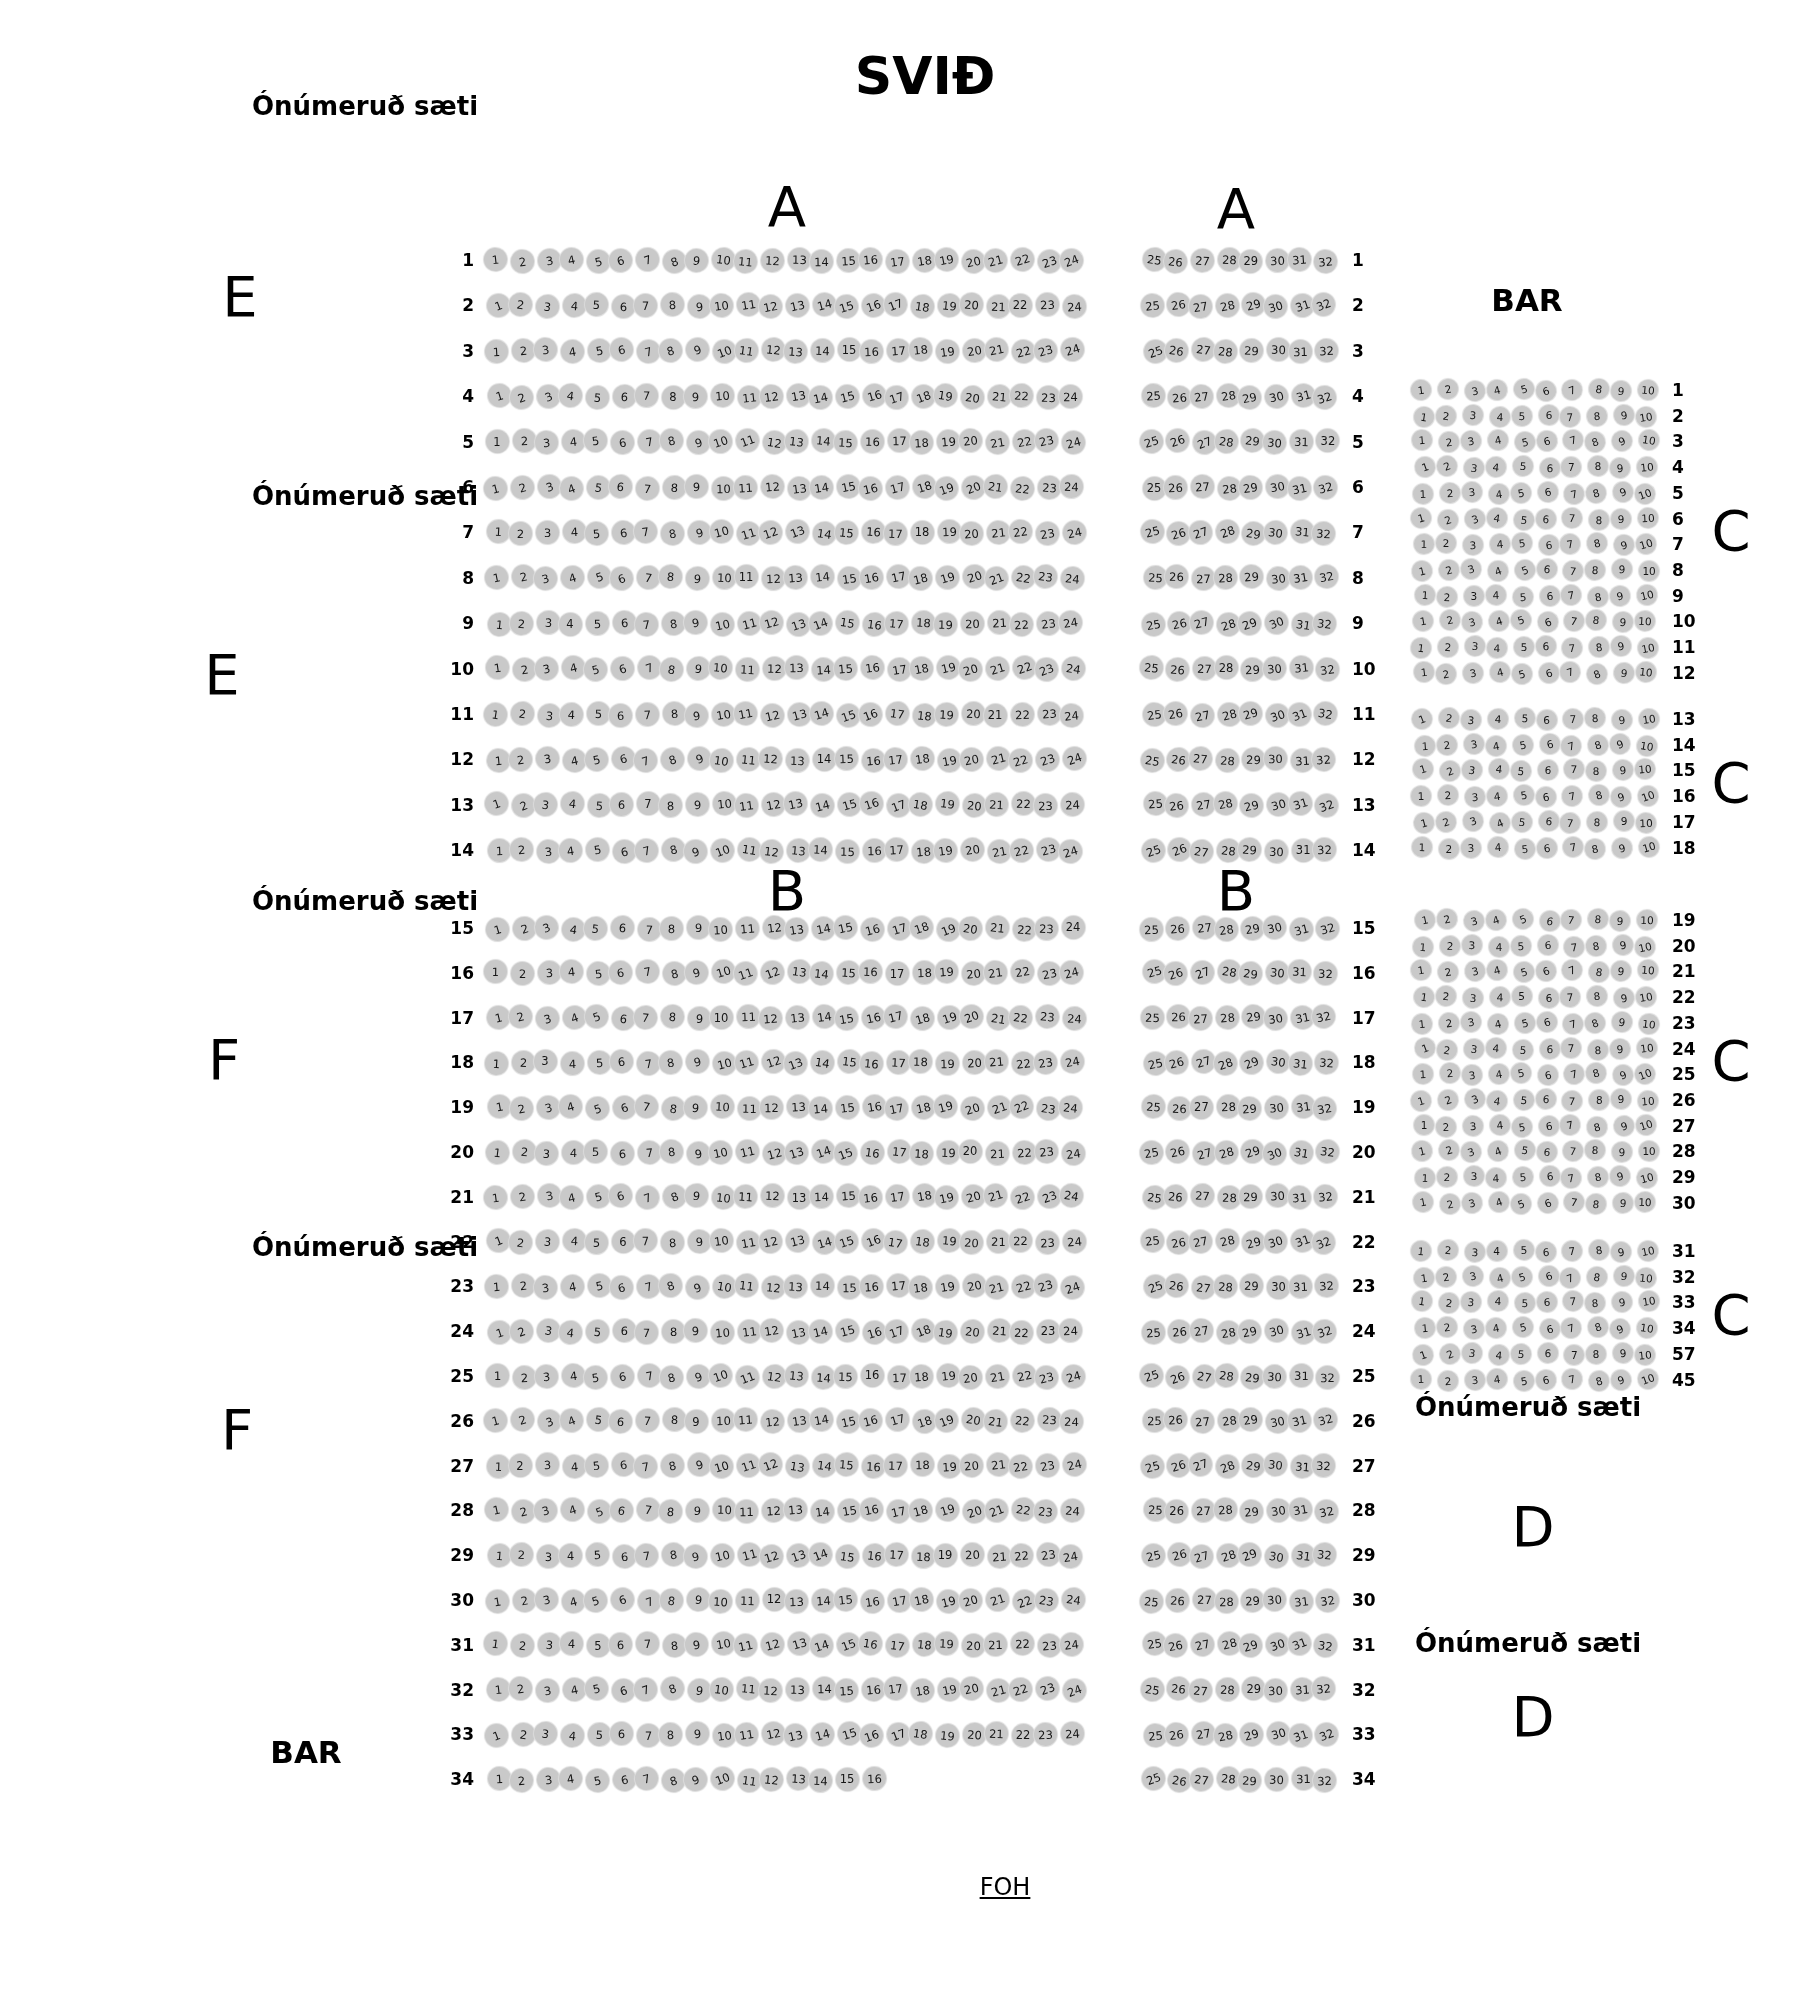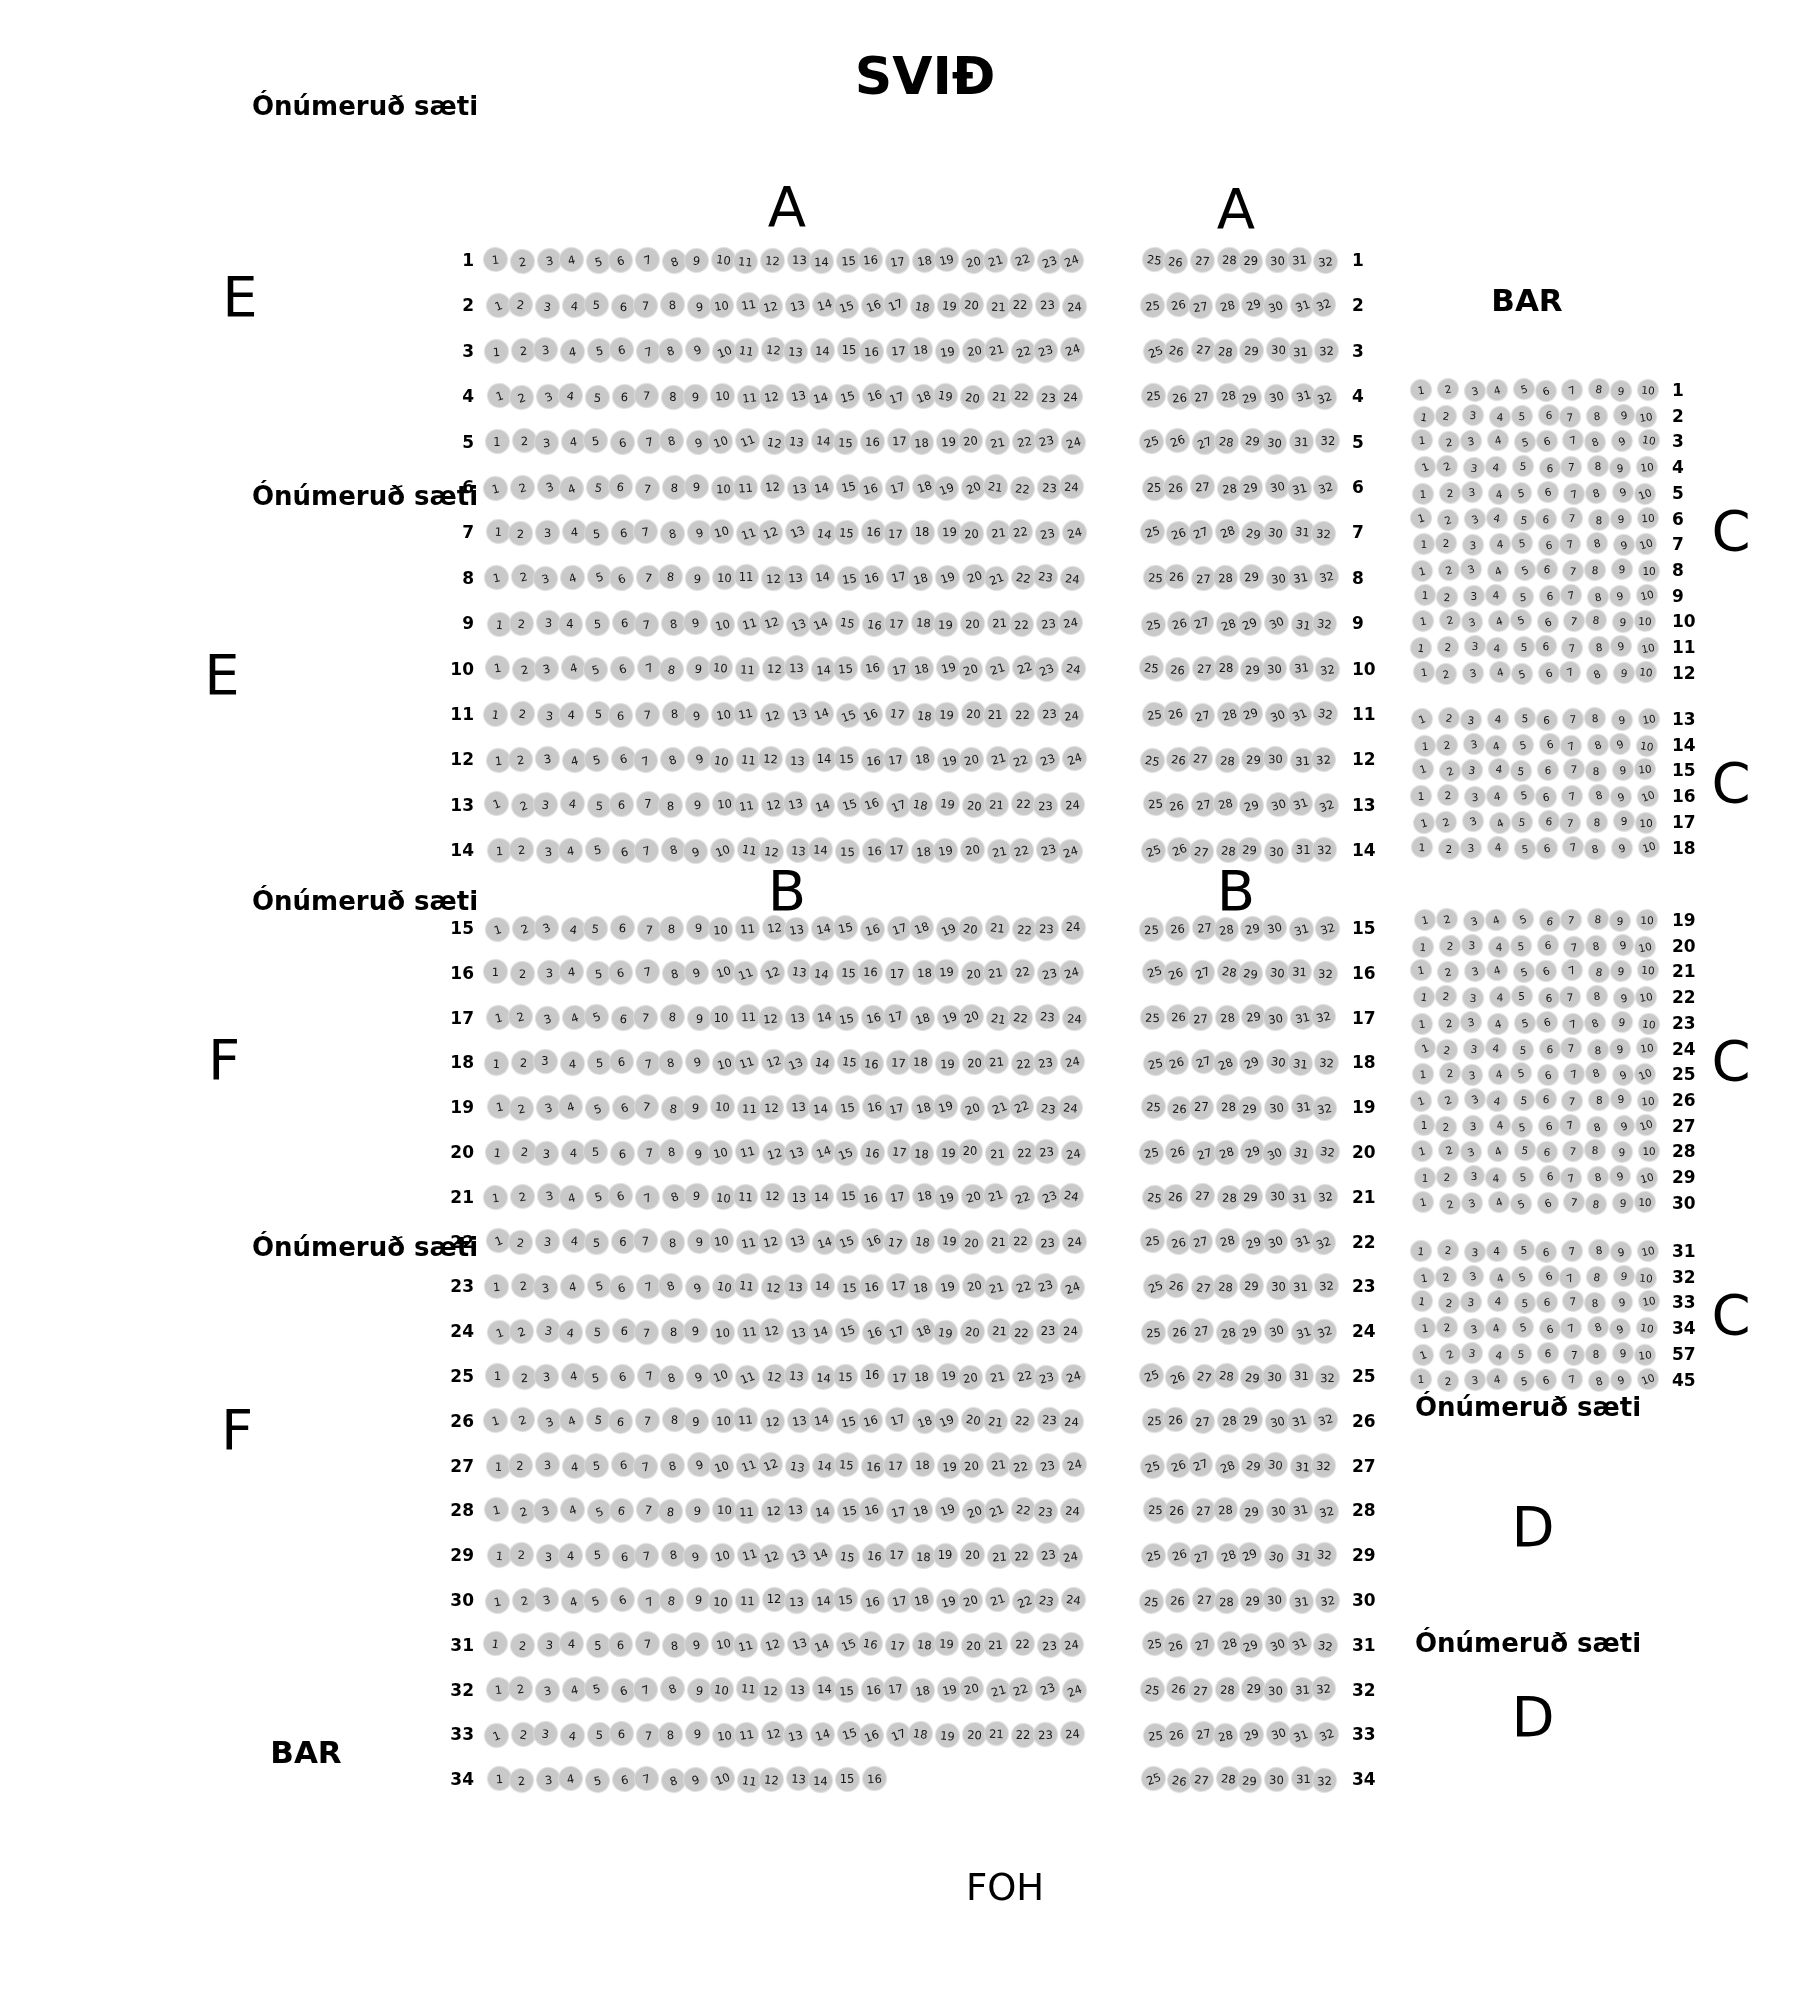--- a/index.html
+++ b/index.html
@@ -15,21 +15,21 @@
   .seat-main{width:23px;height:23px;font-size:11.5px;}
   .seat-c{width:20px;height:20px;font-size:10.5px;}
   .row-num{position:absolute;font-weight:bold;font-size:17px;line-height:18px;white-space:nowrap;}
   .row-num.right-align{width:52px;text-align:right;}
   .lbl{position:absolute;white-space:nowrap;}
   .center-anchor{transform:translate(-50%,-50%);}
   .lbl-section{font-size:56px;line-height:1;font-weight:400;}
   .lbl-unnumbered{font-size:26px;font-weight:bold;line-height:32px;}
   .lbl-bar{font-size:31px;font-weight:bold;}
   #title{position:absolute;font-size:52px;font-weight:bold;transform:translate(-50%,-50%);white-space:nowrap;}
-  #foh{position:absolute;font-size:37px;transform:translate(-50%,-50%);white-space:nowrap;}
+  #foh{position:absolute;font-size:24px;transform:translate(-50%,-50%);white-space:nowrap;text-decoration:underline;}
 </style>
 </head>
 <body>
 
 <div id="stage">
   <div id="title" style="left: 925px; top: 76px;">SVIÐ</div>
   <div id="foh" style="left: 1005px; top: 1887px;">FOH</div>
 <div class="lbl lbl-unnumbered" style="left: 252px; top: 90px;">Ónúmeruð sæti</div>
     <div class="lbl lbl-section center-anchor" style="left: 240px; top: 297px;">E</div>
     <div class="lbl lbl-unnumbered" style="left: 252px; top: 480px;">Ónúmeruð sæti</div>

